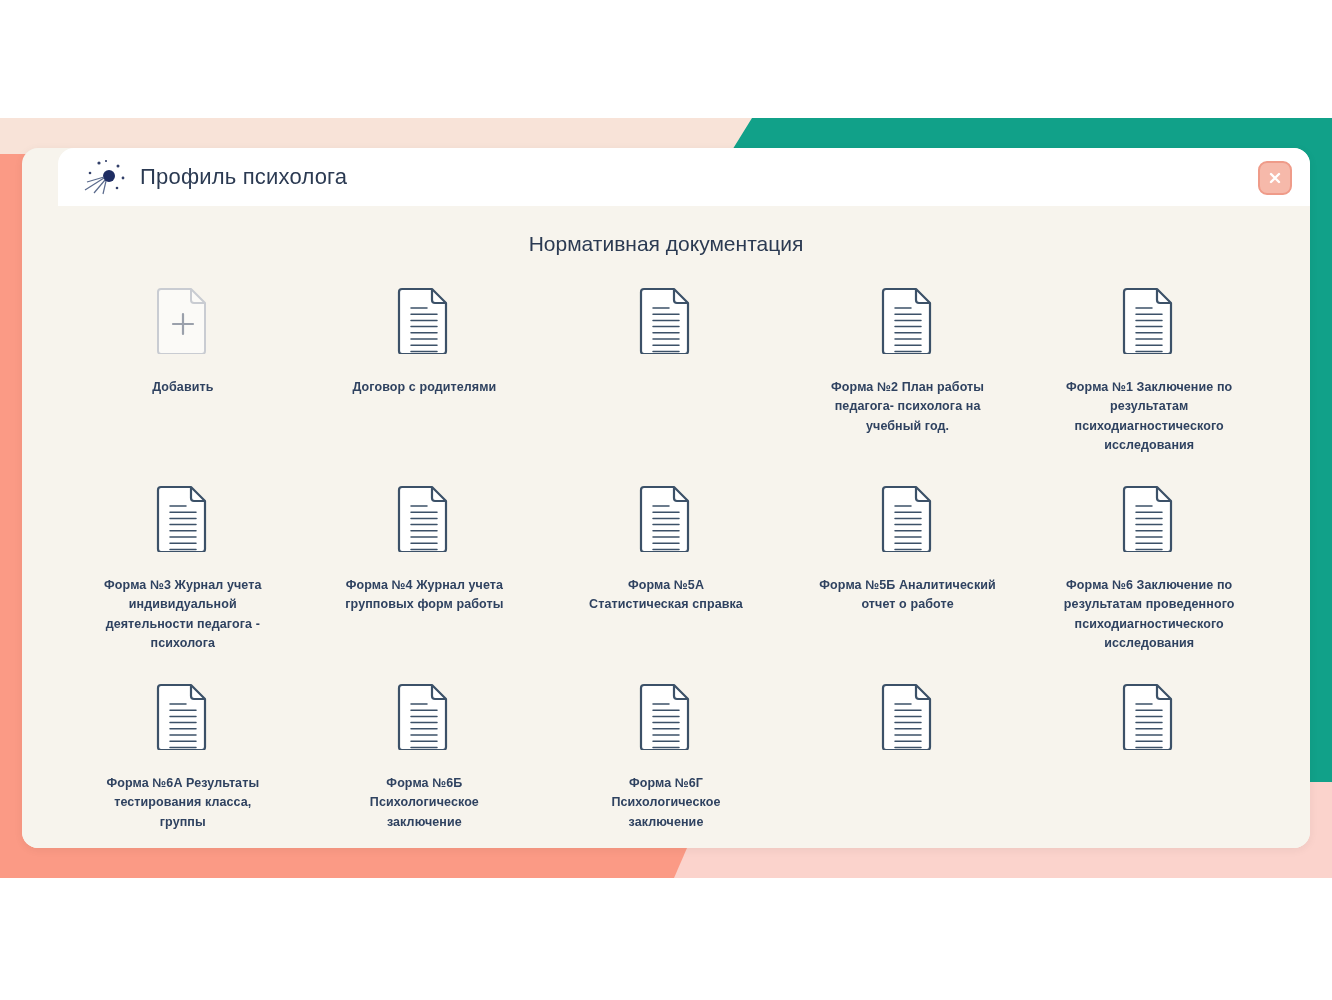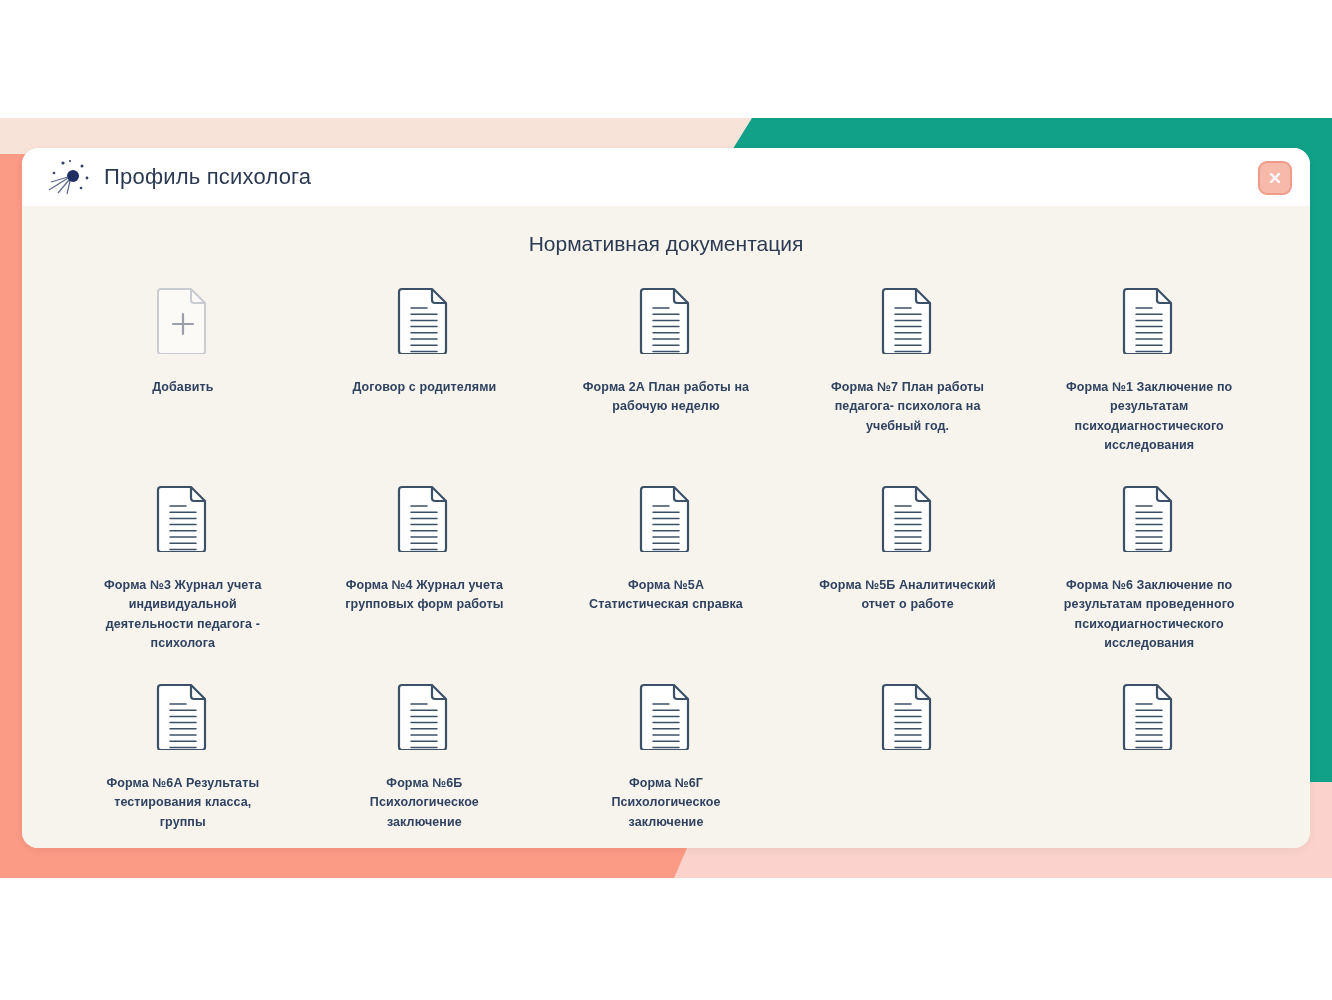--- a/index.html
+++ b/index.html
@@ -58,20 +58,21 @@
   #window {
     position: absolute;
     left: 22px;
     top: 148px;
     width: 1288px;
     height: 700px;
     border-radius: 16px;
     overflow: hidden;
     background: #f7f4ed;
     box-shadow: 0 2px 10px rgba(0,0,0,0.06);
+    padding-left: 36px;
   }
 
   #titlebar {
     position: relative;
     height: 58px;
     background: #ffffff;
     display: flex;
     align-items: center;
     padding: 0 0 0 24px;
     border-radius: 16px 16px 0 0;
@@ -246,39 +247,38 @@
               <path d="M14 28.2 L40 28.2" stroke="#3c5168" stroke-width="1.5" stroke-linecap="round"></path>
               <path d="M14 34.4 L40 34.4" stroke="#3c5168" stroke-width="1.5" stroke-linecap="round"></path>
               <path d="M14 40.6 L40 40.6" stroke="#3c5168" stroke-width="1.5" stroke-linecap="round"></path>
               <path d="M14 46.8 L40 46.8" stroke="#3c5168" stroke-width="1.5" stroke-linecap="round"></path>
               <path d="M14 53 L40 53" stroke="#3c5168" stroke-width="1.5" stroke-linecap="round"></path>
               <path d="M14 59.2 L40 59.2" stroke="#3c5168" stroke-width="1.5" stroke-linecap="round"></path>
               <path d="M14 65.4 L40 65.4" stroke="#3c5168" stroke-width="1.5" stroke-linecap="round"></path>
               <path d="M14 71.6 L40 71.6" stroke="#3c5168" stroke-width="1.5" stroke-linecap="round"></path>
   </svg>
           </span>
-          <span class="doc-label">Форма 2А План работы на рабочую неделю</span>
         </div>
         <div class="doc-item grid-row-1 row-1">
           <span class="doc-icon">
             <svg viewBox="0 0 54 68" width="54" height="68">
     <path d="M5 3 h30 l14 14 v48 a3 3 0 0 1 -3 3 h-41 a3 3 0 0 1 -3 -3 v-59 a3 3 0 0 1 3 -3 z" fill="#ffffff" stroke="#3c5168" stroke-width="2.2" stroke-linejoin="round"></path>
     <path d="M35 3 v11 a3 3 0 0 0 3 3 h11" fill="none" stroke="#3c5168" stroke-width="2.2" stroke-linejoin="round"></path>
     <path d="M14 22 L30 22" stroke="#3c5168" stroke-width="1.5" stroke-linecap="round"></path>
               <path d="M14 28.2 L40 28.2" stroke="#3c5168" stroke-width="1.5" stroke-linecap="round"></path>
               <path d="M14 34.4 L40 34.4" stroke="#3c5168" stroke-width="1.5" stroke-linecap="round"></path>
               <path d="M14 40.6 L40 40.6" stroke="#3c5168" stroke-width="1.5" stroke-linecap="round"></path>
               <path d="M14 46.8 L40 46.8" stroke="#3c5168" stroke-width="1.5" stroke-linecap="round"></path>
               <path d="M14 53 L40 53" stroke="#3c5168" stroke-width="1.5" stroke-linecap="round"></path>
               <path d="M14 59.2 L40 59.2" stroke="#3c5168" stroke-width="1.5" stroke-linecap="round"></path>
               <path d="M14 65.4 L40 65.4" stroke="#3c5168" stroke-width="1.5" stroke-linecap="round"></path>
               <path d="M14 71.6 L40 71.6" stroke="#3c5168" stroke-width="1.5" stroke-linecap="round"></path>
   </svg>
           </span>
-          <span class="doc-label">Форма №7 План работы педагога- психолога на учебный год.</span>
+          <span class="doc-label">Форма №2 План работы педагога- психолога на учебный год.</span>
         </div>
         <div class="doc-item grid-row-2 row-2">
           <span class="doc-icon">
             <svg viewBox="0 0 54 68" width="54" height="68">
     <path d="M5 3 h30 l14 14 v48 a3 3 0 0 1 -3 3 h-41 a3 3 0 0 1 -3 -3 v-59 a3 3 0 0 1 3 -3 z" fill="#ffffff" stroke="#3c5168" stroke-width="2.2" stroke-linejoin="round"></path>
     <path d="M35 3 v11 a3 3 0 0 0 3 3 h11" fill="none" stroke="#3c5168" stroke-width="2.2" stroke-linejoin="round"></path>
     <path d="M14 22 L30 22" stroke="#3c5168" stroke-width="1.5" stroke-linecap="round"></path>
               <path d="M14 28.2 L40 28.2" stroke="#3c5168" stroke-width="1.5" stroke-linecap="round"></path>
               <path d="M14 34.4 L40 34.4" stroke="#3c5168" stroke-width="1.5" stroke-linecap="round"></path>
               <path d="M14 40.6 L40 40.6" stroke="#3c5168" stroke-width="1.5" stroke-linecap="round"></path>

